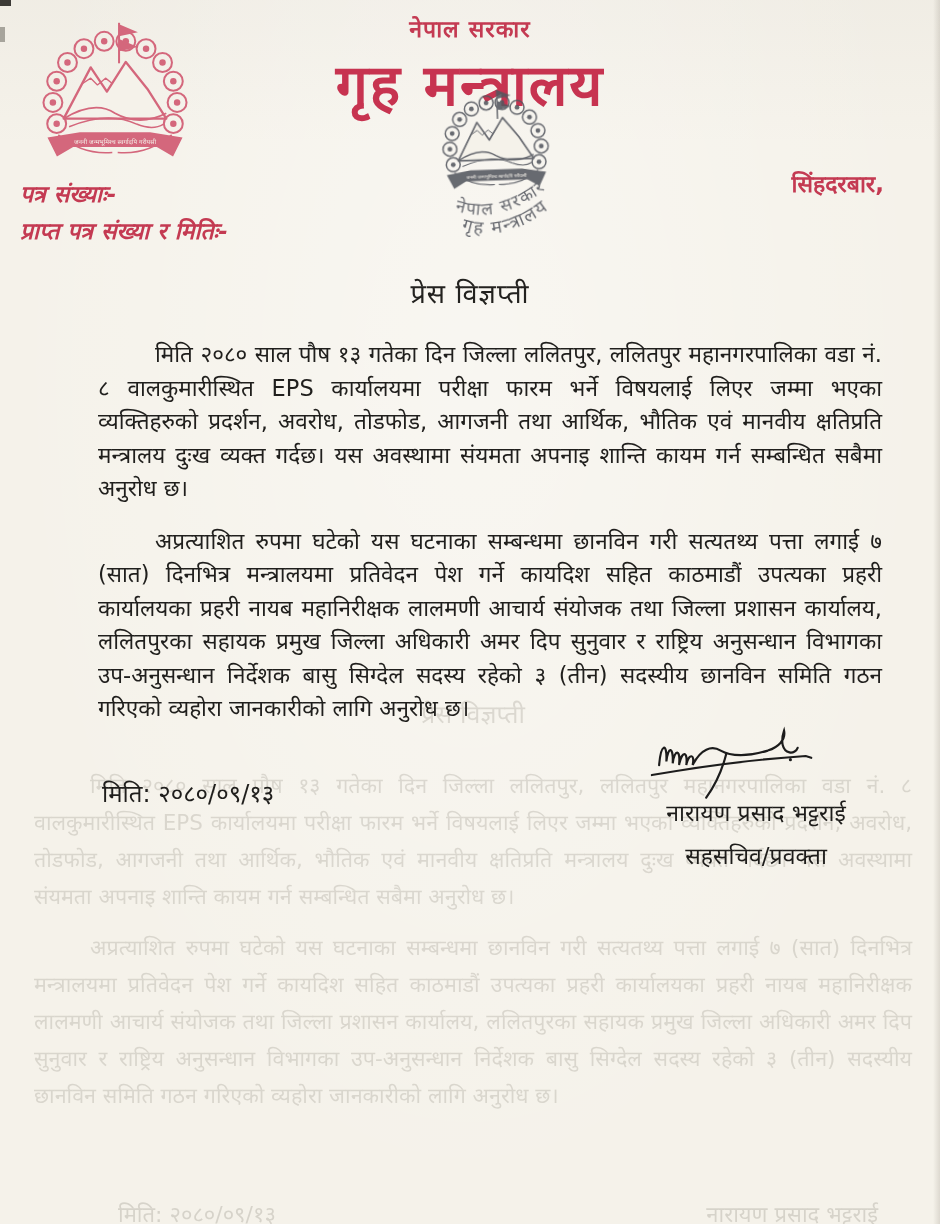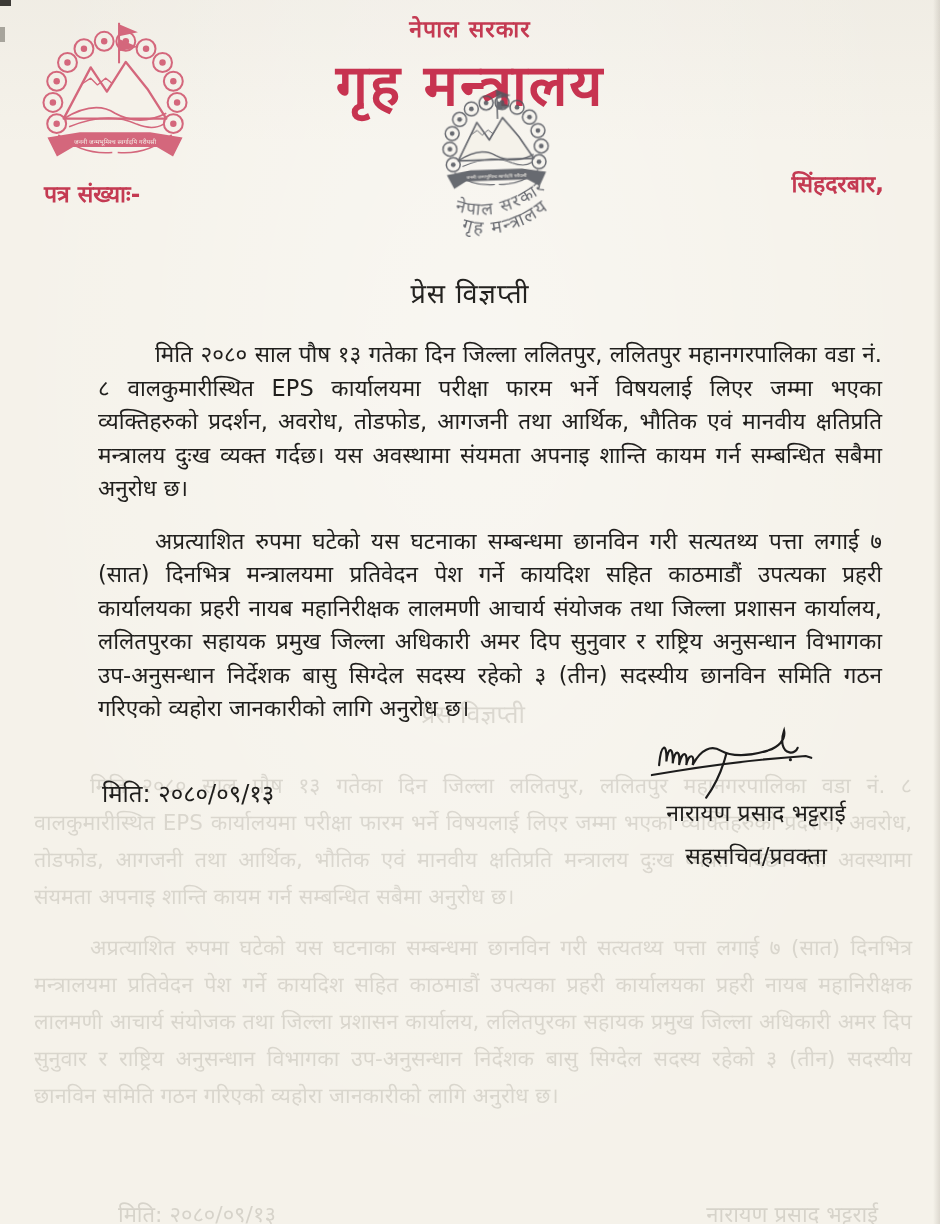--- a/index.html
+++ b/index.html
@@ -12,21 +12,21 @@
     overflow:hidden;
     font-family:"DejaVu Sans","Liberation Sans",sans-serif;
     color:var(--ink);
   }
   .abs{position:absolute;}
   
   .gov-line{top:12px;left:0;width:100%;text-align:center;font-size:23px;font-weight:bold;color:var(--red);letter-spacing:1px;}
   .ministry-line{top:44px;left:0;width:100%;text-align:center;font-size:57px;font-weight:bold;color:#c73350;letter-spacing:2px;}
   .emblem-red{left:34px;top:18px;width:162px;height:166px;color:var(--red-light);}
   .stamp{left:388px;top:90px;width:214px;height:148px;color:var(--stamp);opacity:.88;filter:blur(.3px);transform:rotate(-2deg);}
-  .ref-block{left:44px;top:176px;color:var(--red);font-size:23px;font-weight:bold;line-height:37px;white-space:nowrap;}
+  .ref-block{left:20px;top:176px;color:var(--red);font-size:23px;font-weight:bold;line-height:37px;white-space:nowrap;font-style:italic;}
   .addr-block{right:56px;top:166px;color:var(--red);font-size:23px;font-weight:bold;line-height:36px;text-align:left;}
   
   .doc-title{top:274px;left:0;width:100%;text-align:center;font-size:27px;color:#23221f;letter-spacing:1px;}
   .body-text{left:98px;top:338px;width:784px;font-size:22.5px;line-height:33.5px;text-align:justify;color:#201f1d;}
   .body-text p{margin:0 0 19px 0;text-indent:57px;}
   
   .date-line{left:102px;top:776px;font-size:24px;color:#1f1e1c;}
   .sig-block{left:612px;top:718px;width:288px;text-align:center;}
   .sig-svg{display:block;margin:0 auto;width:252px;height:86px;}
   .sig-name{font-size:23px;color:#1d1c1a;margin-top:-8px;white-space:nowrap;}
@@ -132,20 +132,21 @@
         <textPath href="#st-arc-a" startOffset="6%">नेपाल सरकार</textPath>
       </text>
       <text font-size="18.5" fill="currentColor" letter-spacing="2">
         <textPath href="#st-arc-b" startOffset="6%">गृह मन्त्रालय</textPath>
       </text>
     </svg>
   </div>
 
   <div class="abs ref-block real">
     <div>पत्र संख्याः-</div>
+    <div>प्राप्त पत्र संख्या र मितिः-</div>
   </div>
 
   <div class="abs addr-block real">
     <div>सिंहदरबार,</div>
   </div>
 
   <div class="abs doc-title real">प्रेस विज्ञप्ती</div>
   <div class="abs body-text real">
     <p>मिति २०८० साल पौष १३ गतेका दिन जिल्ला ललितपुर, ललितपुर महानगरपालिका वडा नं. ८ वालकुमारीस्थित EPS कार्यालयमा परीक्षा फारम भर्ने विषयलाई लिएर जम्मा भएका व्यक्तिहरुको प्रदर्शन, अवरोध, तोडफोड, आगजनी तथा आर्थिक, भौतिक एवं मानवीय क्षतिप्रति मन्त्रालय दुःख व्यक्त गर्दछ। यस अवस्थामा संयमता अपनाइ शान्ति कायम गर्न सम्बन्धित सबैमा अनुरोध छ।</p>
     <p>अप्रत्याशित रुपमा घटेको यस घटनाका सम्बन्धमा छानविन गरी सत्यतथ्य पत्ता लगाई ७ (सात) दिनभित्र मन्त्रालयमा प्रतिवेदन पेश गर्ने कायदिश सहित काठमाडौं उपत्यका प्रहरी कार्यालयका प्रहरी नायब महानिरीक्षक लालमणी आचार्य संयोजक तथा जिल्ला प्रशासन कार्यालय, ललितपुरका सहायक प्रमुख जिल्ला अधिकारी अमर दिप सुनुवार र राष्ट्रिय अनुसन्धान विभागका उप-अनुसन्धान निर्देशक बासु सिग्देल सदस्य रहेको ३ (तीन) सदस्यीय छानविन समिति गठन गरिएको व्यहोरा जानकारीको लागि अनुरोध छ।</p>

